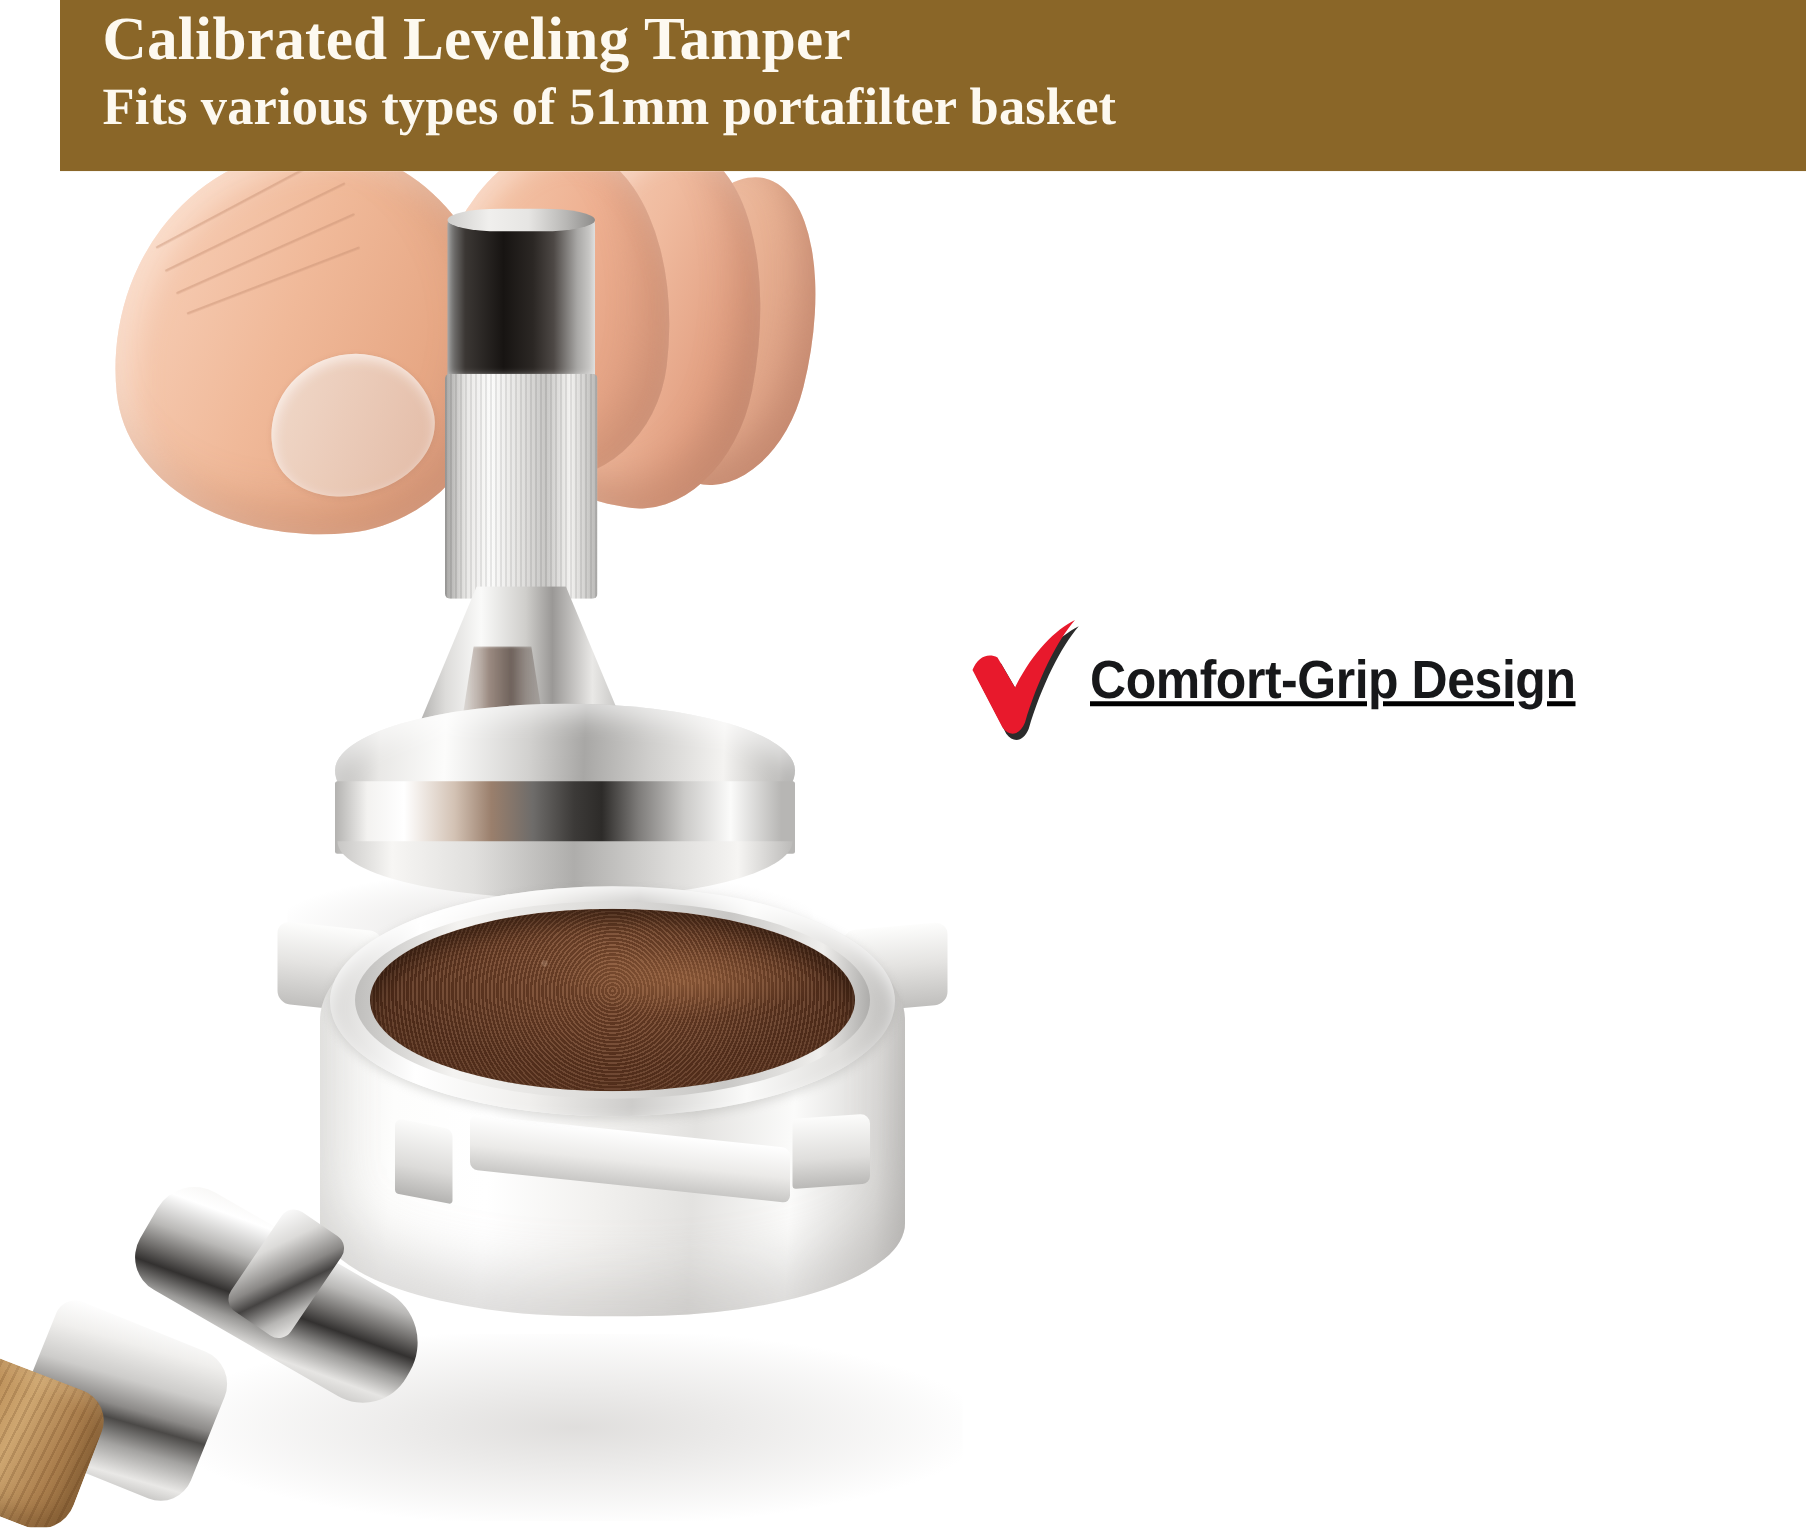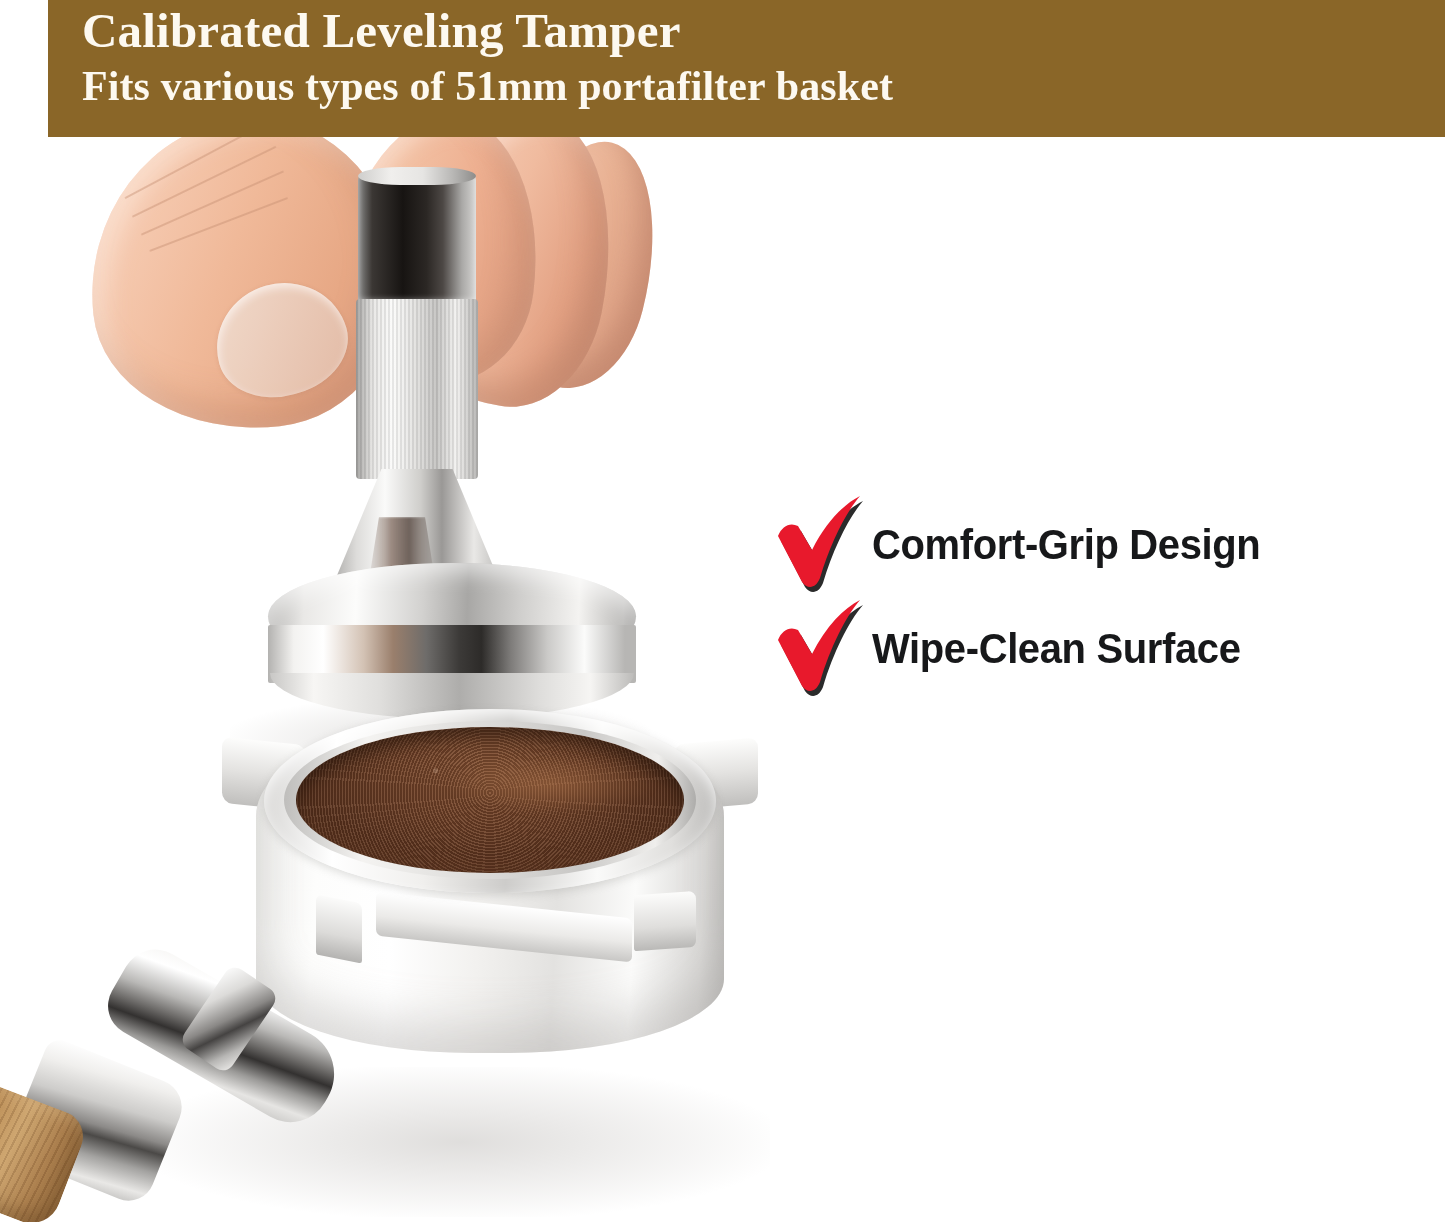--- a/index.html
+++ b/index.html
@@ -239,21 +239,21 @@
   }
 
   
   #feature-list {
     position:absolute; left:772px; top:492px;
     width:666px;
   }
   .feature-row {
     position:relative;
     height:104px;
-    display:flex; align-items:center;
+    display:flex; align-items:center;text-decoration:underline;
   }
   .check-icon { position:relative; width:100px; height:96px; flex:0 0 100px; }
   .check-icon svg { position:absolute; left:0; top:0; }
   .feature-label {
     font-family:"Liberation Sans", sans-serif;
     font-weight:700;
     font-size:43px;
     line-height:46px;
     color:#17181a;
     letter-spacing:-0.4px;
@@ -328,23 +328,14 @@
     <span class="check-icon">
       <svg width="100" height="96" viewBox="0 0 100 96" aria-hidden="true">
         <path d="M6 40 C10 30 18 26 26 30 L40 54 C54 26 72 8 88 0 C74 16 58 48 48 82 C44 92 36 94 30 86 Z" fill="#2b2b2b" transform="translate(3,5)"></path>
         <path d="M6 40 C10 30 18 26 26 30 L40 54 C54 26 72 8 88 0 C74 16 58 48 48 82 C44 92 36 94 30 86 Z" fill="#e8192c"></path>
       </svg>
     </span>
     <span class="feature-label">Comfort-Grip Design</span>
   </div>
 
 
-  <div class="feature-row">
-    <span class="check-icon">
-      <svg width="100" height="96" viewBox="0 0 100 96" aria-hidden="true">
-        <path d="M6 40 C10 30 18 26 26 30 L40 54 C54 26 72 8 88 0 C74 16 58 48 48 82 C44 92 36 94 30 86 Z" fill="#2b2b2b" transform="translate(3,5)"></path>
-        <path d="M6 40 C10 30 18 26 26 30 L40 54 C54 26 72 8 88 0 C74 16 58 48 48 82 C44 92 36 94 30 86 Z" fill="#e8192c"></path>
-      </svg>
-    </span>
-    <span class="feature-label">Wipe-Clean Surface</span>
-  </div>
 
 </div>
 
 </body></html>

